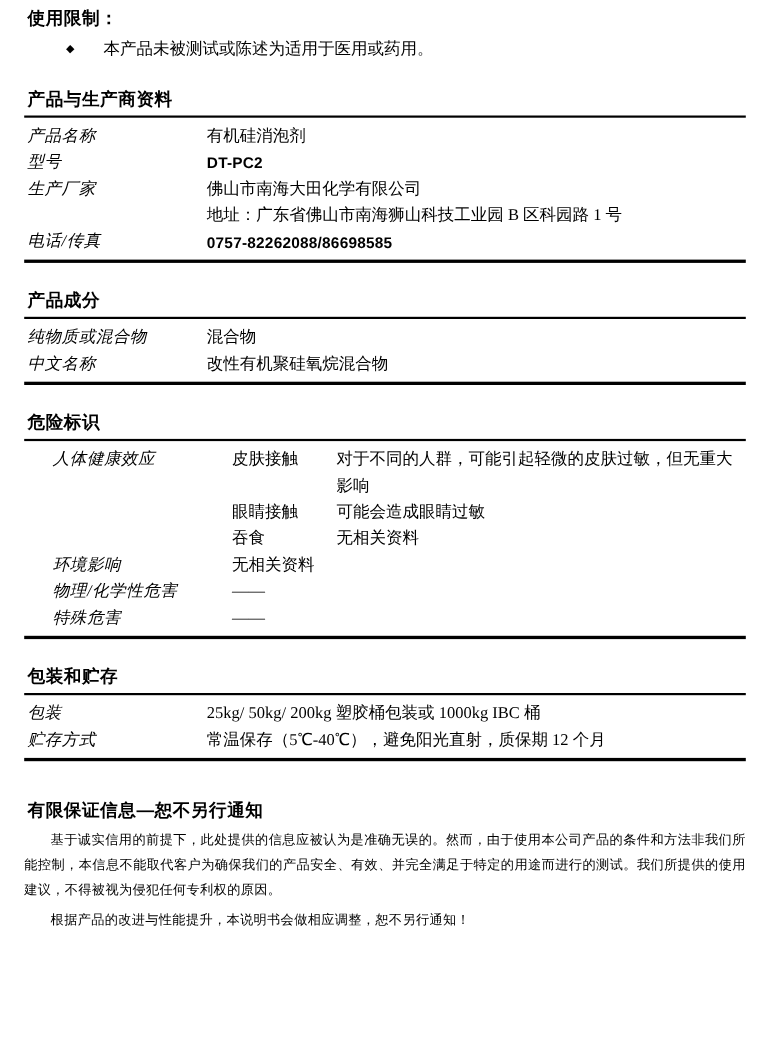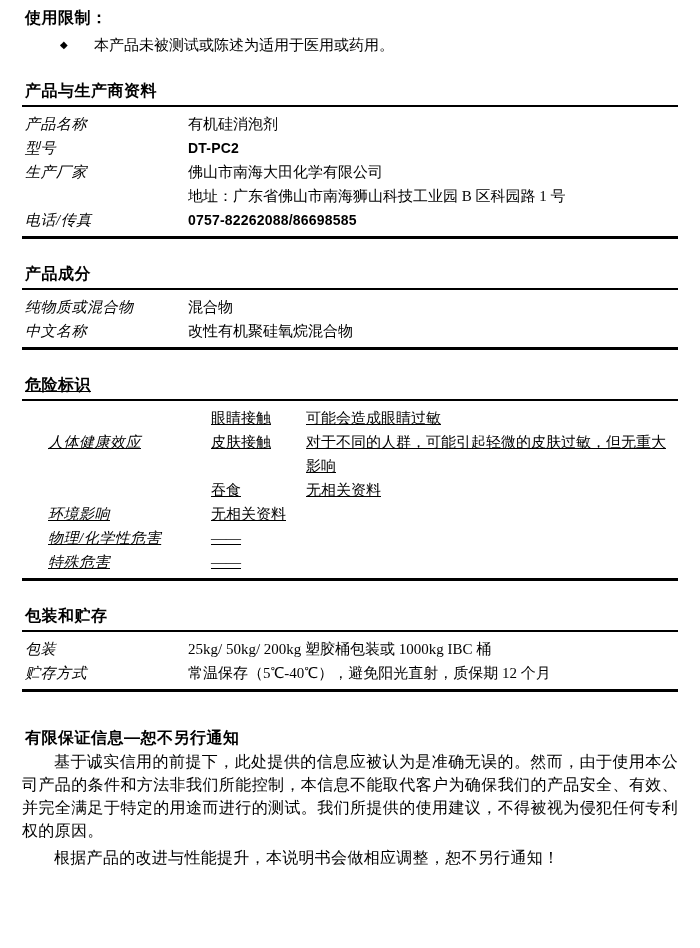--- a/index.html
+++ b/index.html
@@ -45,34 +45,33 @@
   .bullet-row { display: flex; align-items: center; font-size: 15px; line-height: 20px; }
   .bullet {
     font-size: 10px;
     margin-left: 38px;
     width: 34px;
     flex: 0 0 34px;
   }
 
   section.tbl-product  { margin-top: 26px; }
   section.tbl-comp     { margin-top: 25px; }
-  section.tbl-hazard   { margin-top: 25px; text-decoration: underline; }
+  section.tbl-hazard   { margin-top: 25px; }
   section.tbl-pack     { margin-top: 25px; }
 
   
   .warranty { margin-top: 36px; }
   .warranty-heading { letter-spacing: 0.5px; }
   .warranty p {
-    font-size: 16px;
+    font-size: 12px;
     line-height: 23px;
     text-align: justify;
     text-indent: 2em;
     margin-top: 4px;
     letter-spacing: 0.3px;
-    font-family: Liberation Mono, monospace;
   }
 
   .doc-footer {
     margin-top: 44px;
     text-align: right;
     font-family: "Liberation Sans", sans-serif;
     font-weight: 700;
     font-style: italic;
     font-size: 17px;
     padding-right: 2px;
@@ -134,28 +133,28 @@
       </div>
     </div>
     <div class="rule-bottom"></div>
   </section>
 
   <section class="tbl-hazard">
     <h2 class="sec-heading">危险标识</h2>
     <div class="rule-top"></div>
     <div class="tbl-rows">
       <div class="row">
+        <span class="lbl">人体健康效应</span>
+        <span class="sub">皮肤接触</span>
+        <span class="val hazard-val">对于不同的人群，可能引起轻微的皮肤过敏，但无重大影响</span>
+      </div>
+      <div class="row">
         <span class="lbl"></span>
         <span class="sub">眼睛接触</span>
         <span class="val hazard-val">可能会造成眼睛过敏</span>
-      </div>
-      <div class="row">
-        <span class="lbl">人体健康效应</span>
-        <span class="sub">皮肤接触</span>
-        <span class="val hazard-val">对于不同的人群，可能引起轻微的皮肤过敏，但无重大影响</span>
       </div>
       <div class="row">
         <span class="lbl"></span>
         <span class="sub">吞食</span>
         <span class="val hazard-val">无相关资料</span>
       </div>
       <div class="row">
         <span class="lbl">环境影响</span>
         <span class="sub">无相关资料</span>
         <span class="val hazard-val"></span>

